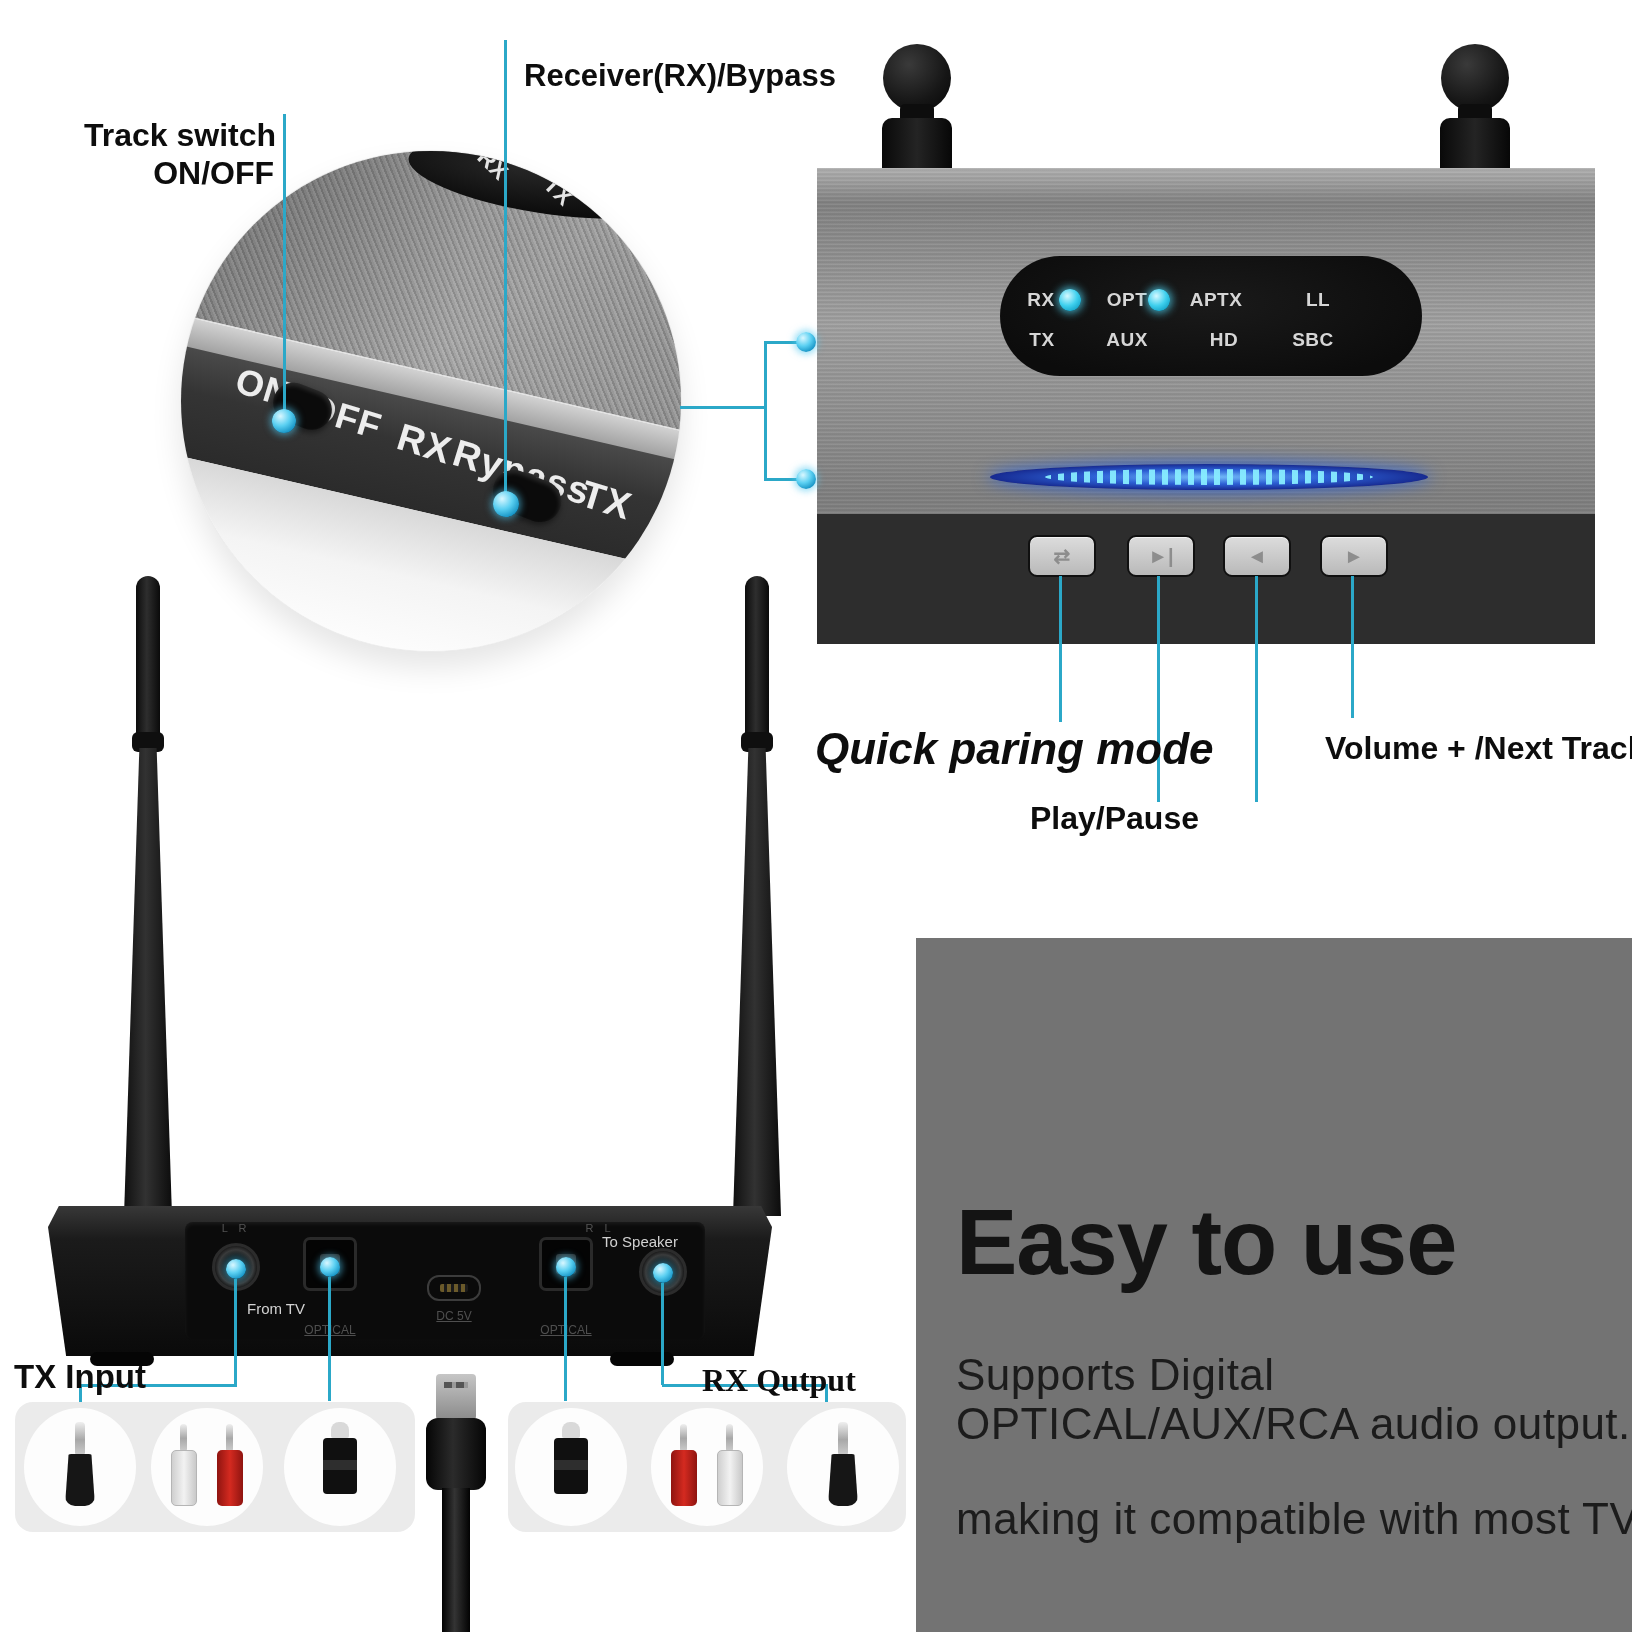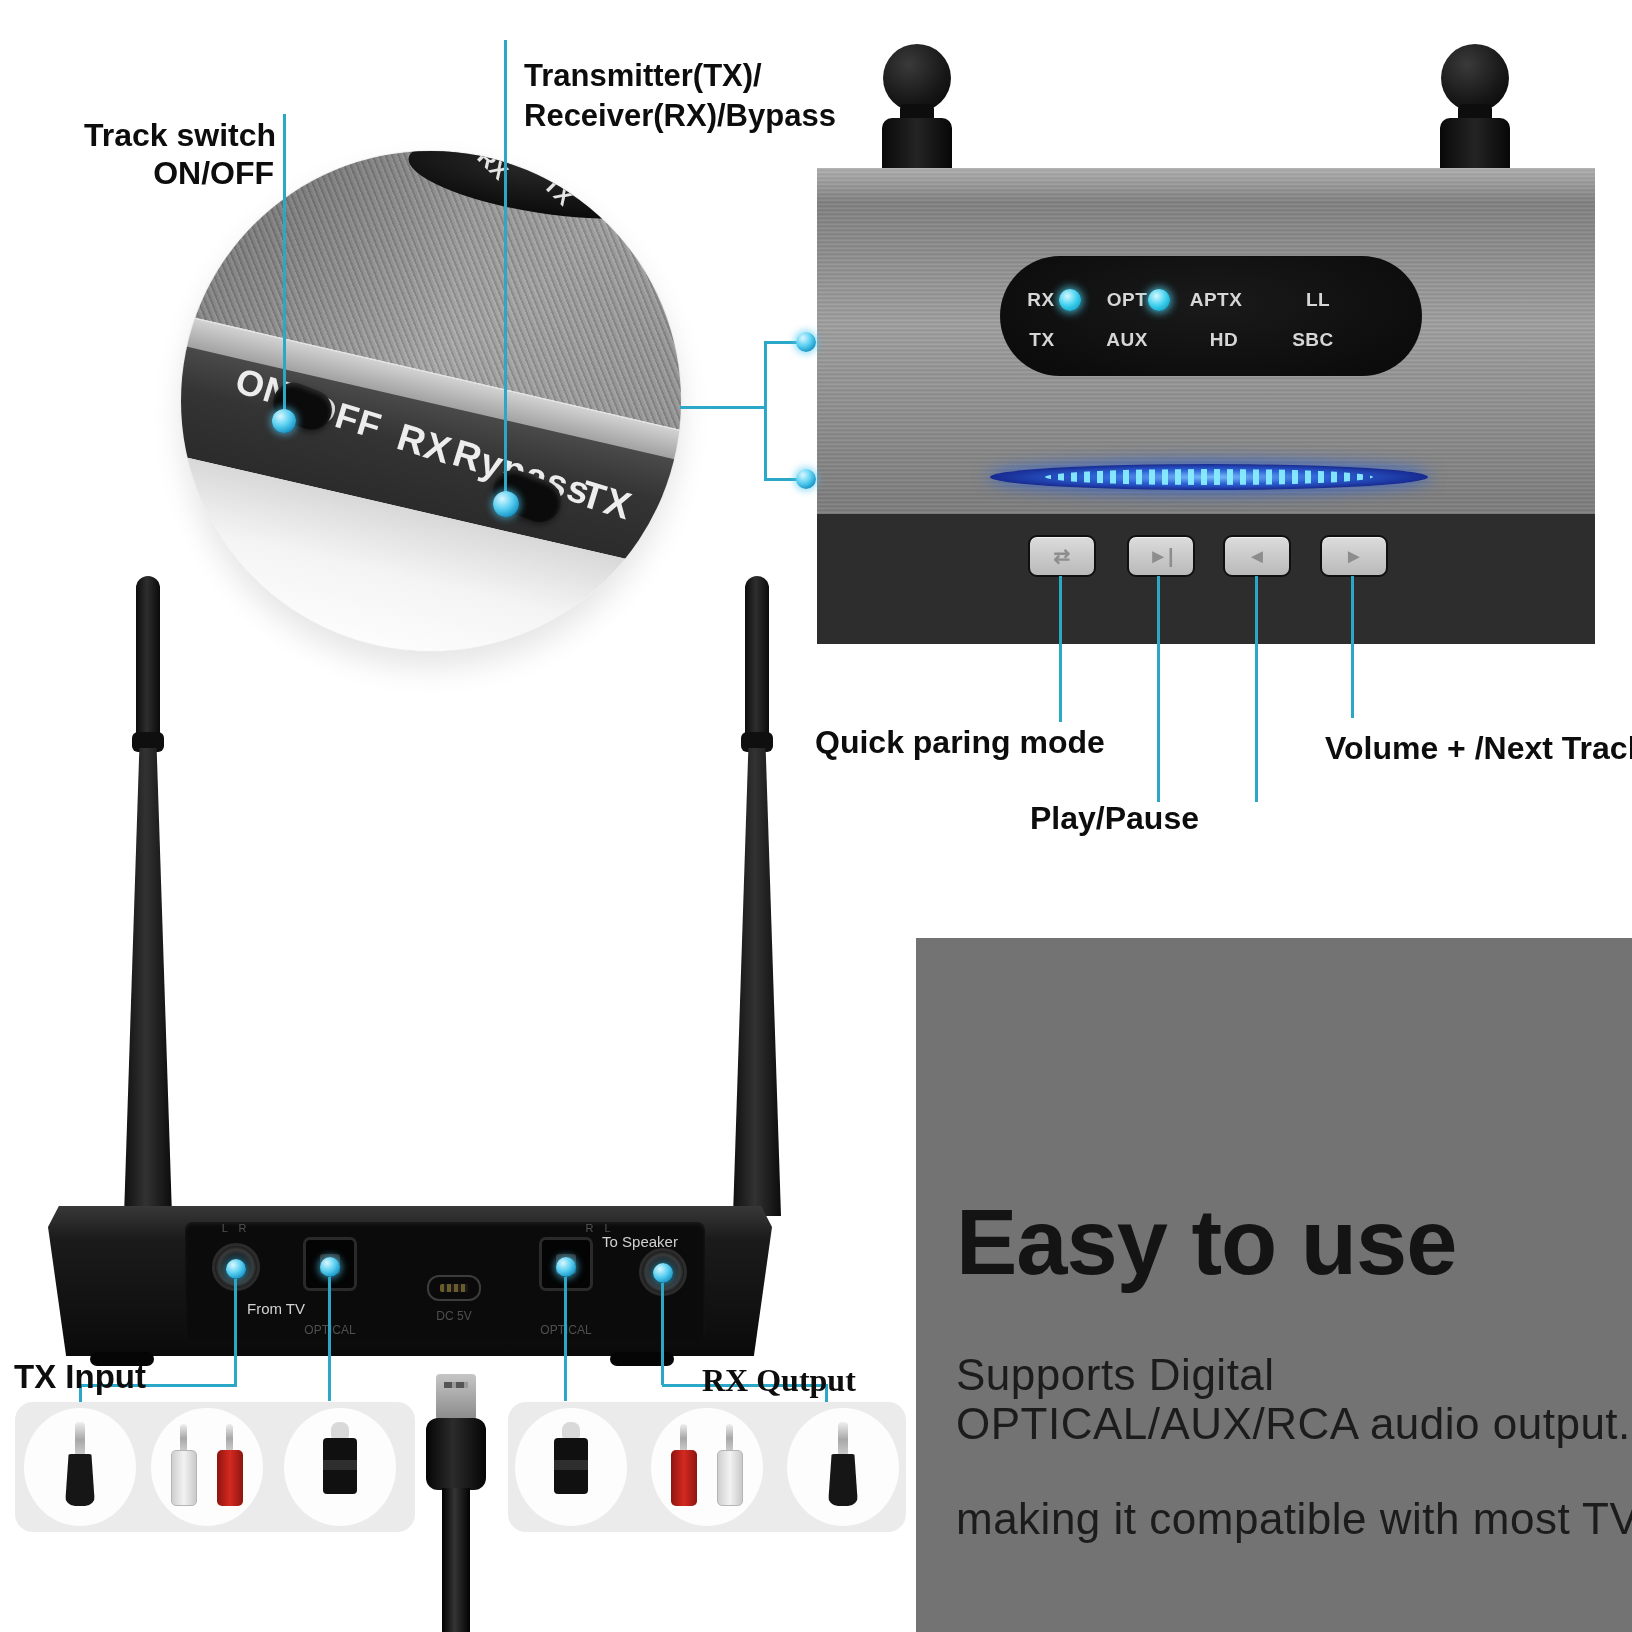--- a/index.html
+++ b/index.html
@@ -75,21 +75,21 @@
   .jack{position:absolute;width:48px;height:48px;border-radius:50%;border:3px solid #2c2c2c;box-sizing:border-box;
         background:radial-gradient(circle, #000 30%, #3a3a3a 58%, #0a0a0a 78%);}
   .optical{position:absolute;width:54px;height:54px;border:3px solid #2a2a2a;box-sizing:border-box;border-radius:7px;
         background:#040404;}
   .optical:after{content:"";position:absolute;left:14px;top:14px;width:20px;height:20px;background:#2d2d2d;border-radius:3px;}
   .usbport{position:absolute;width:54px;height:26px;border:2px solid #3c3c3c;box-sizing:border-box;border-radius:12px;
         background:#0a0a0a;}
   .usbport:after{content:"";position:absolute;left:11px;top:7px;width:28px;height:8px;
         background:repeating-linear-gradient(90deg,#6b5a2a 0 4px,#1a1a1a 4px 7px);border-radius:2px;}
   .porttxt{position:absolute;transform:translate(-50%,-50%);color:#d2d2d2;font-size:15px;white-space:nowrap;}
-  .faint{color:#4f4f4f;font-size:12px;}
+  .faint{color:#4f4f4f;font-size:12px;text-decoration:underline;}
   .marks{color:#8a8a8a;font-size:11px;opacity:.55;letter-spacing:4px;}
   .foot{position:absolute;width:64px;height:14px;border-radius:7px;background:#050505;}
   
   .cpanel{position:absolute;top:1402px;height:130px;background:#ebebeb;border-radius:18px;}
   .oval{position:absolute;top:6px;width:112px;height:118px;background:#fdfdfd;border-radius:50%;}
   .plug-pin{position:absolute;border-radius:4px 4px 1px 1px;background:linear-gradient(180deg,#efefef,#a8a8a8 55%,#c9c9c9);}
   .plug-body{position:absolute;background:#161616;}
   .rca-body-white{background:linear-gradient(90deg,#cfcfcf,#f2f2f2 50%,#c9c9c9);border:1px solid #b5b5b5;box-sizing:border-box;}
   .rca-body-red{background:linear-gradient(90deg,#8f1410,#d42a20 50%,#8f1410);}
   .opt-tip{position:absolute;width:18px;height:16px;background:#d9d9d9;border-radius:8px 8px 2px 2px;}
@@ -144,21 +144,20 @@
   <div class="cline" style="left:283px;top:114px;width:3px;height:307px;"></div>
   <div class="cline" style="left:504px;top:40px;width:3px;height:464px;"></div>
   <div class="cdot" style="left:272px;top:409px;width:24px;height:24px;"></div>
   <div class="cdot" style="left:493px;top:491px;width:26px;height:26px;"></div>
 
   <div class="lbl" style="left:84px;top:116px;width:190px;text-align:right;font-size:32px;line-height:38px;">
     <div>Track switch</div>
     <div>ON/OFF</div>
   </div>
   <div class="lbl" style="left:524px;top:56px;font-size:31px;line-height:40px;">
-    <div>Transmitter(TX)/</div>
     <div>Receiver(RX)/Bypass</div>
   </div>
 
   <div class="aball" style="left:883px;top:44px;"></div>
   <div class="aneck" style="left:900px;top:104px;"></div>
   <div class="abase" style="left:882px;top:118px;"></div>
   <div class="aball" style="left:1441px;top:44px;"></div>
   <div class="aneck" style="left:1458px;top:104px;"></div>
   <div class="abase" style="left:1440px;top:118px;"></div>
 
@@ -201,21 +200,21 @@
   <div class="cline" style="left:764px;top:341px;width:3px;height:140px;"></div>
   <div class="cline" style="left:764px;top:341px;width:40px;height:3px;"></div>
   <div class="cline" style="left:764px;top:478px;width:40px;height:3px;"></div>
   <div class="cdot" style="left:796px;top:332px;width:20px;height:20px;"></div>
   <div class="cdot" style="left:796px;top:469px;width:20px;height:20px;"></div>
 
   <div class="cline" style="left:1059px;top:576px;width:3px;height:146px;"></div>
   <div class="cline" style="left:1157px;top:576px;width:3px;height:226px;"></div>
   <div class="cline" style="left:1255px;top:576px;width:3px;height:226px;"></div>
   <div class="cline" style="left:1351px;top:576px;width:3px;height:142px;"></div>
-  <div class="lbl" style="left:815px;top:724px;font-size:32px;">Quick paring mode</div>
+  <div class="lbl" style="left:815px;top:724px;font-size:44px;font-style:italic;">Quick paring mode</div>
   <div class="lbl" style="left:1030px;top:800px;font-size:32px;">Play/Pause</div>
   <div class="lbl" style="left:1325px;top:730px;font-size:32px;">Volume + /Next Track</div>
 
   <div class="ant-upper" style="left:136px;top:576px;"></div>
   <div class="ant-joint" style="left:132px;top:732px;"></div>
   <div class="ant-lower" style="left:124px;top:748px;"></div>
   <div class="ant-upper" style="left:745px;top:576px;"></div>
   <div class="ant-joint" style="left:741px;top:732px;"></div>
   <div class="ant-lower" style="left:733px;top:748px;"></div>
 

